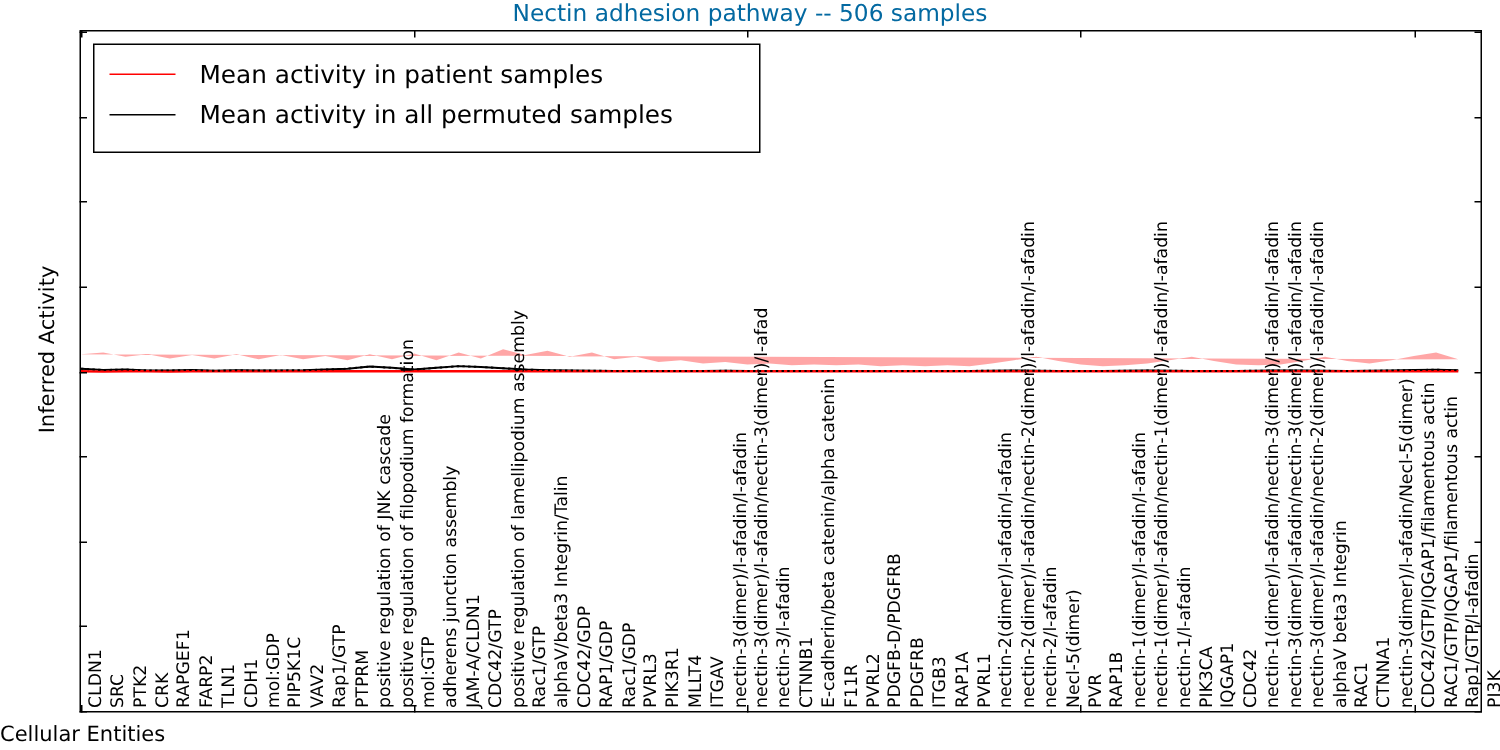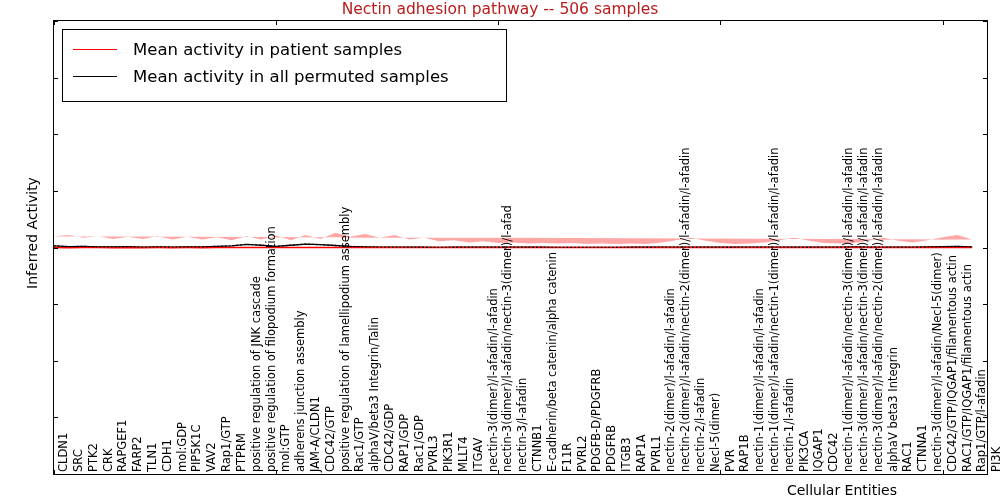--- a/index.html
+++ b/index.html
@@ -1,23 +1,23 @@
 <!DOCTYPE html>
 <html><head>
 <meta charset="utf-8">
 <style>
   html,body{margin:0;padding:0;background:#ffffff;}
   body{width:1000px;height:500px;overflow:hidden;
        font-family:"DejaVu Sans","Liberation Sans",sans-serif;color:#000;}
   #fig{position:relative;width:1000px;height:500px;}
   #title{position:absolute;left:0;top:0;width:1000px;text-align:center;
-         font-size:15.5px;color:#b91c1c;letter-spacing:0px;}
+         font-size:15.5px;color:#0369a1;letter-spacing:0px;}
   #ylabel{position:absolute;left:-88px;top:225px;width:240px;text-align:center;
           font-size:14px;transform:rotate(-90deg);transform-origin:50% 50%;}
-  #xlabel{position:absolute;left:0;top:482px;width:897px;text-align:right;font-size:14px;}
+  #xlabel{position:absolute;left:0;top:482px;width:897px;text-align:left;font-size:14px;}
   .axes{position:absolute;border:1.1px solid #000;box-sizing:border-box;background:#fff;overflow:hidden;}
   .ytickmark{position:absolute;left:0;width:5px;height:1px;background:#000;}
   .xlab{position:absolute;transform-origin:0 0;transform:rotate(-90deg);
         font-size:11.5px;white-space:nowrap;line-height:11.5px;}
   #legend{position:absolute;border:1.1px solid #000;background:#fff;
           padding:6px 10px 7px 10px;box-sizing:border-box;}
   .lrow{display:flex;align-items:center;height:27px;}
   .lline{width:44px;height:0;border-top:1.4px solid #000;margin-right:16px;}
   .lline.red{border-top-color:#ff0000;}
   .ltxt{font-size:16.5px;white-space:nowrap;}

